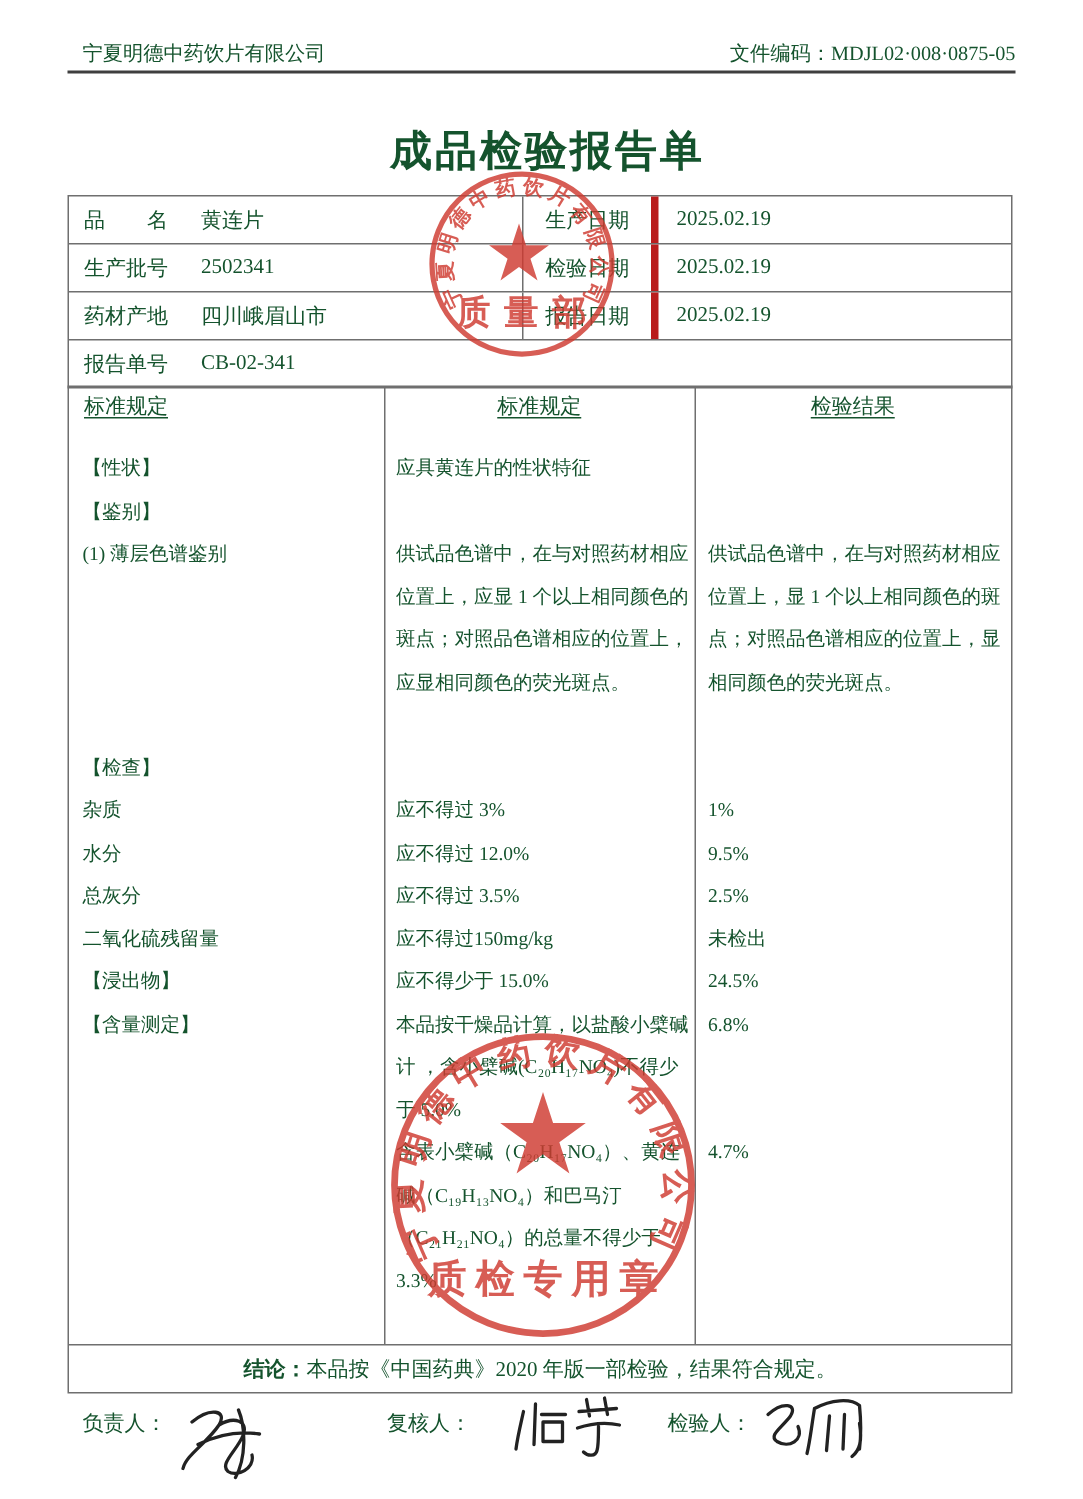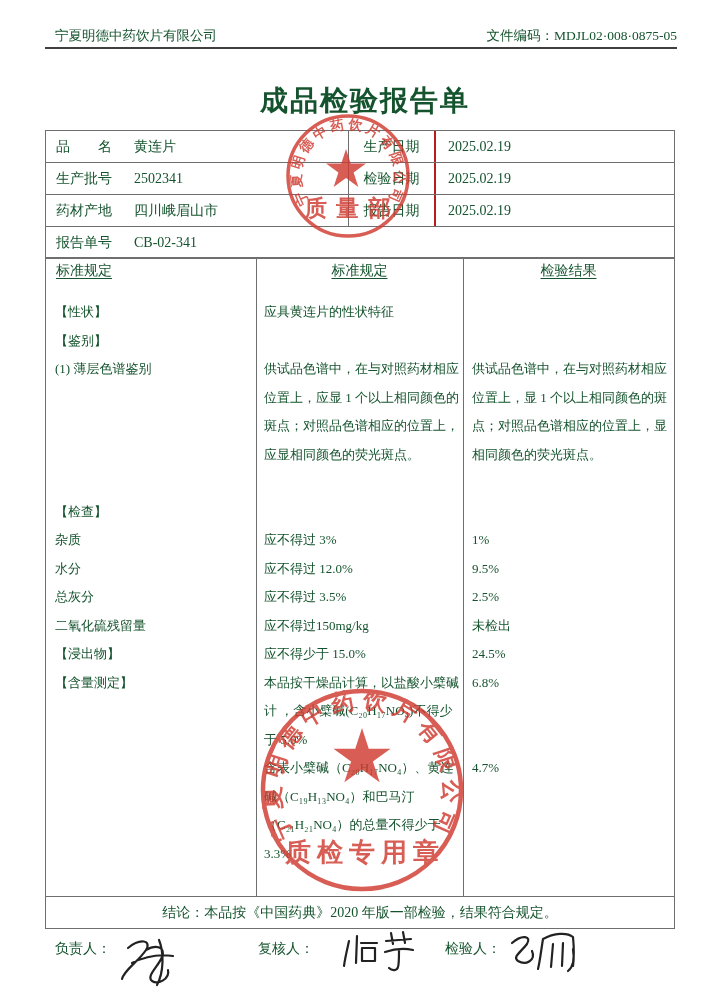--- a/index.html
+++ b/index.html
@@ -15,40 +15,40 @@
   .doc-title   { position:absolute; left:4px; top:82px; width:100%; text-align:center;
                  font-size:28px; font-weight:bold; letter-spacing:2px; }
   
   .info-table { position:absolute; left:45px; top:130px; width:630px; border:1px solid #6f6f6f; box-sizing:border-box; }
   .info-row   { display:flex; align-items:stretch; height:31px; border-bottom:1px solid #6f6f6f; font-size:14px; }
   .info-row:last-child { border-bottom:none; }
   .ic { display:flex; align-items:center; box-sizing:border-box; }
   .ic-label  { width:86px; padding-left:10px; }
   .ic-value  { width:216px; padding-left:2px; }
   .ic-dlabel { width:86px;  border-left:1px solid #6f6f6f; justify-content:center; }
-  .ic-dvalue { flex:1; border-left:2px solid #b91c1c; padding-left:12px; }
+  .ic-dvalue { flex:1; border-left:5px solid #b91c1c; padding-left:12px; }
   .ic-value-wide { flex:1; padding-left:2px; }
   
   .main-table { position:absolute; left:45px; top:257px; width:630px; border:1px solid #6f6f6f; box-sizing:border-box; }
   .mt-grid { position:relative; height:638px; overflow:hidden; }
   .vline { position:absolute; top:0; bottom:0; border-left:1px solid #6f6f6f; }
   .vline-1 { left:210px; } .vline-2 { left:417px; }
   .mt-hrow { display:flex; height:40px; padding-top:4px; font-size:14px; box-sizing:border-box; }
   .mh1 { width:210px; padding-left:10px; box-sizing:border-box; }
   .mh2 { width:207px; text-align:center; box-sizing:border-box; }
   .mh3 { flex:1; text-align:center; box-sizing:border-box; }
   .mt-hrow span { text-decoration:underline; text-underline-offset:3px; }
   .mt-row { display:flex; font-size:13px; line-height:28.5px; }
   .c1 { width:210px; padding-left:9px;  box-sizing:border-box; }
   .c2 { width:207px; padding-left:8px; padding-right:3px; box-sizing:border-box; }
   .c3 { flex:1; padding-left:9px; padding-right:4px; box-sizing:border-box; }
   .gap-top { margin-top:28.5px; }
   .mt-conclusion { border-top:1px solid #6f6f6f; height:31px; display:flex; align-items:center;
                    justify-content:center; font-size:14px; }
-  .mt-conclusion .b { font-weight:normal; }
+  .mt-conclusion .b { font-weight:bold; }
   
   .f-label { position:absolute; font-size:14px; top:940px; }
   .f-owner     { left:55px; }
   .f-reviewer  { left:258px; }
   .f-inspector { left:445px; }
   
   .overlay { position:absolute; left:0; top:0; width:722px; height:999px; pointer-events:none; }
 </style>
 </head>
 <body>

